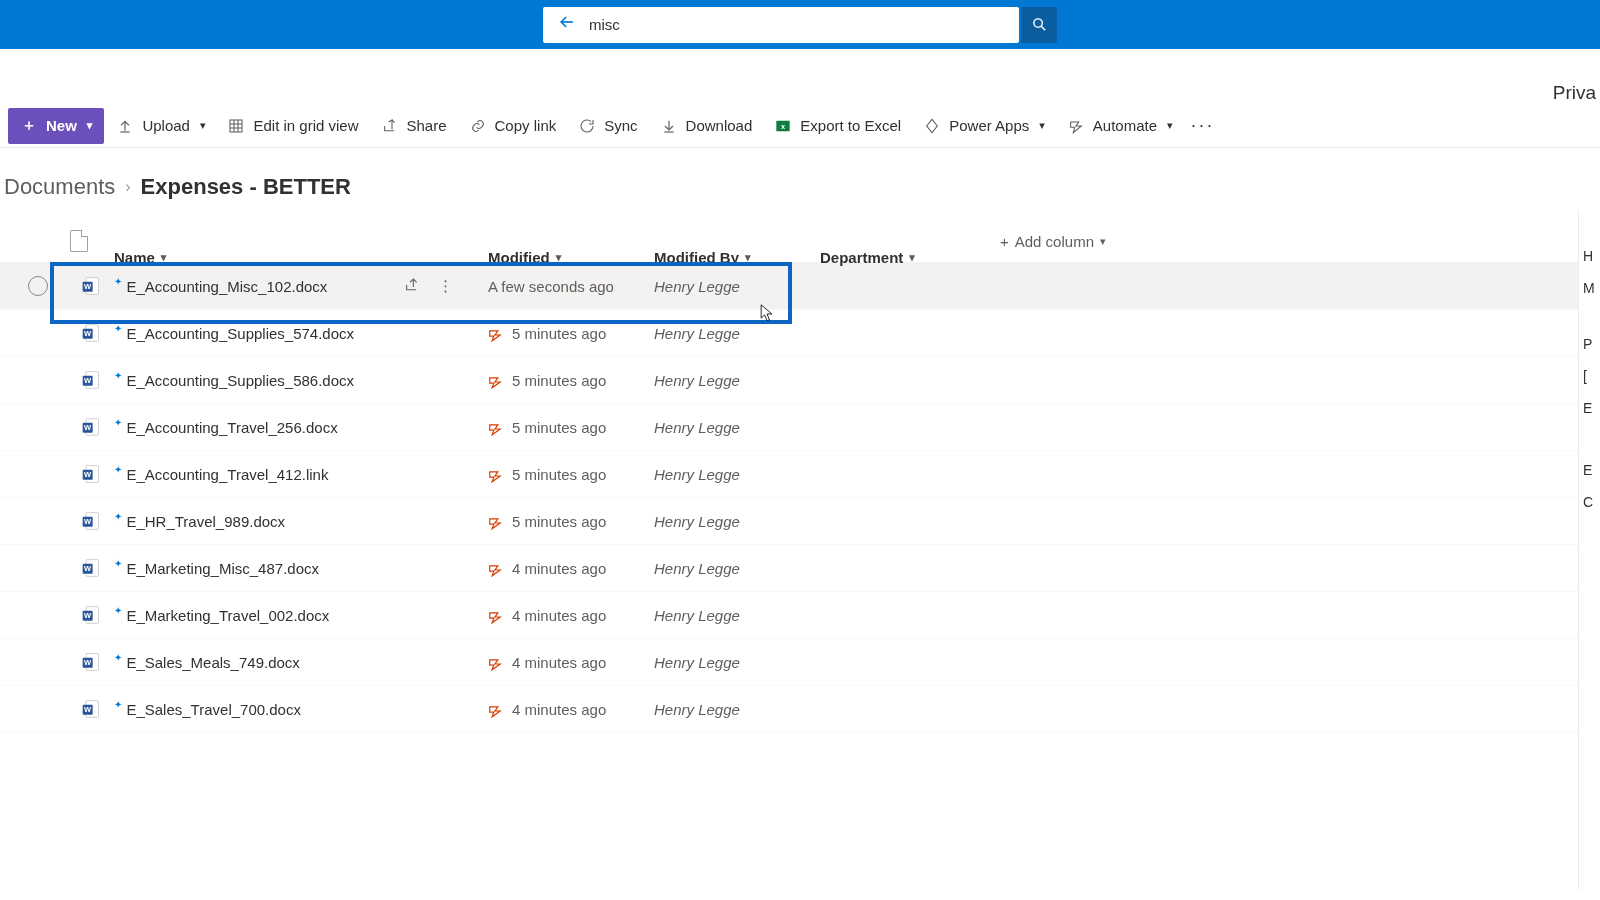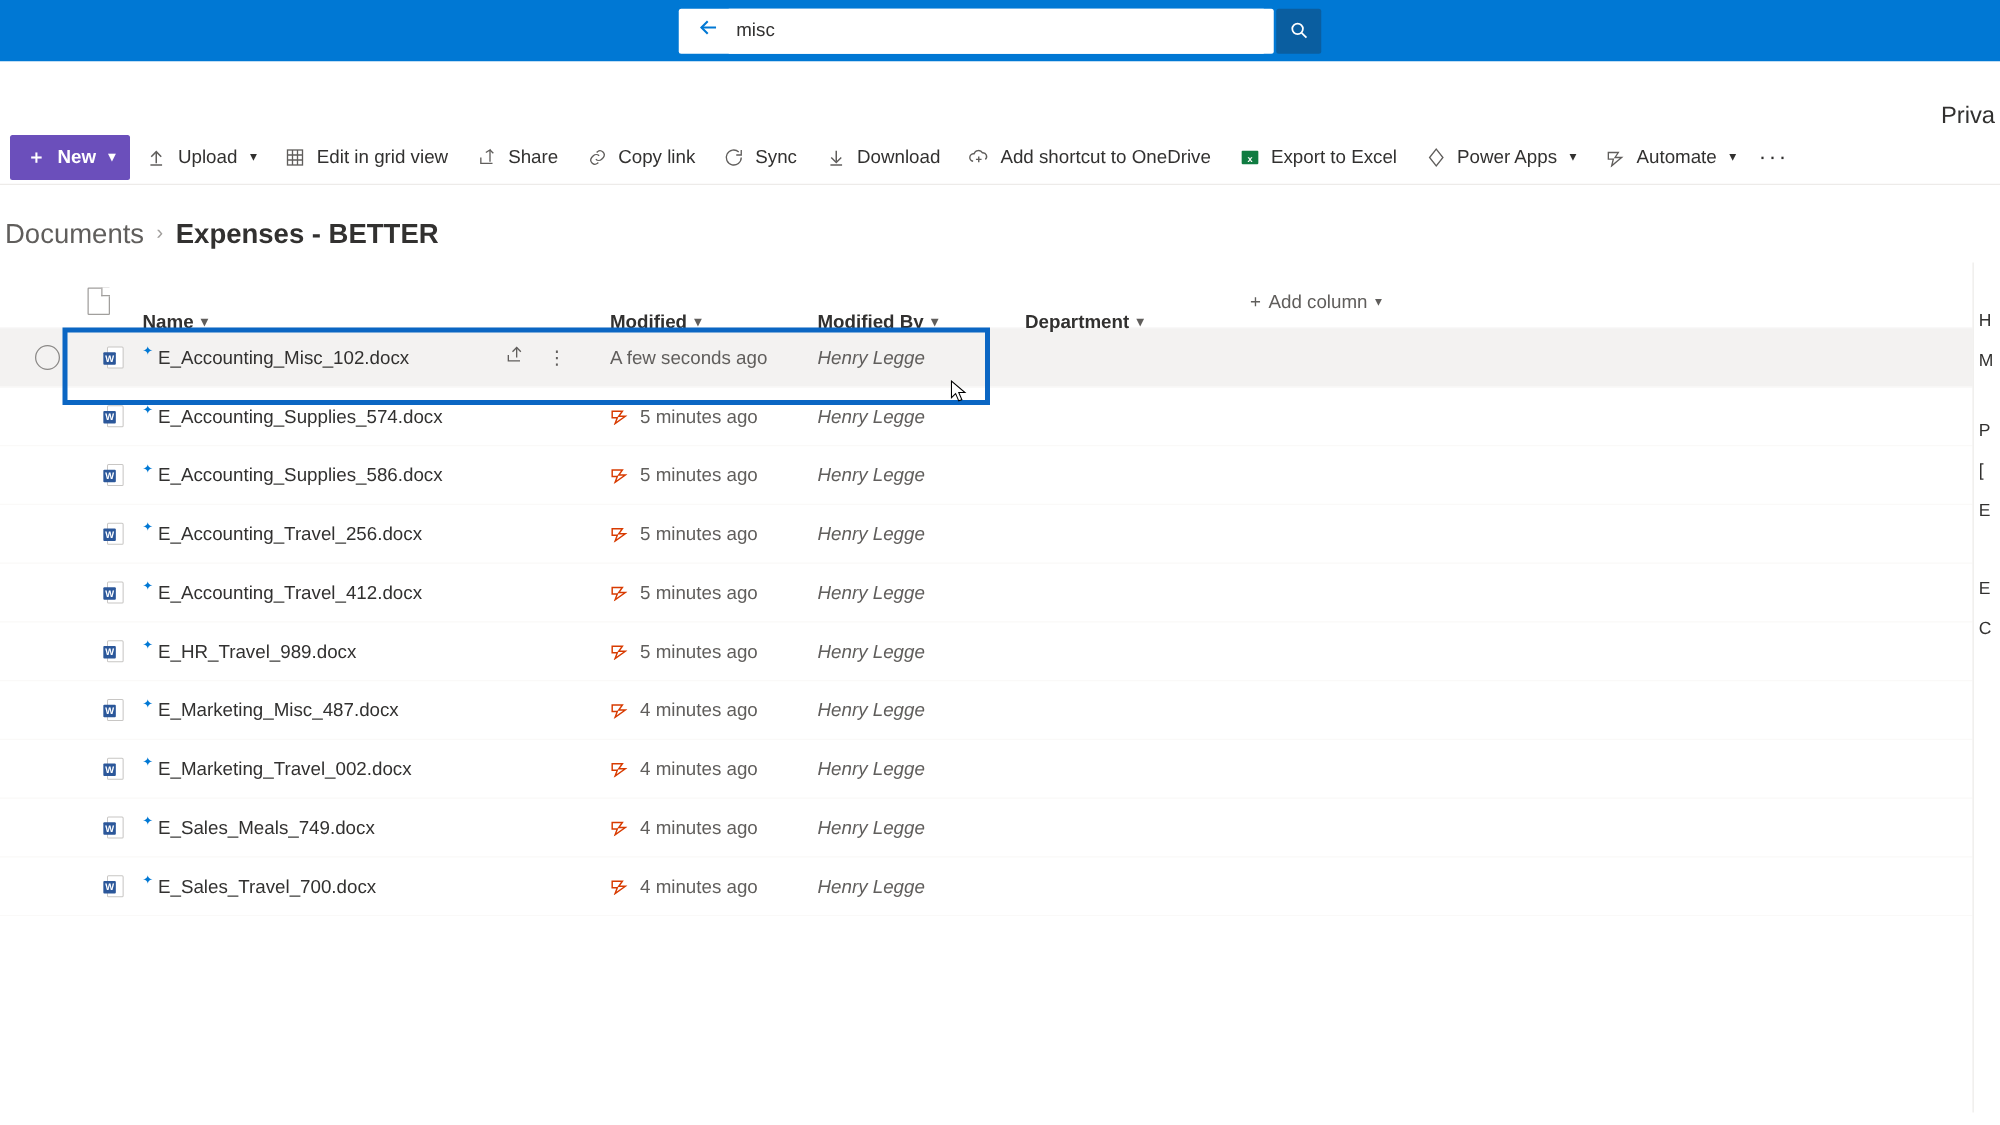--- a/index.html
+++ b/index.html
@@ -40,21 +40,21 @@
   .list-head .chev-col { font-size:11px; color:#605e5c;}
   .list-row { border-bottom:1px solid #faf9f8; color:#323130;}
   .list-row.sel { background:#f3f2f1;}
   .sel-circle { width:20px; height:20px; border:1px solid #8a8886; border-radius:50%; margin-left:28px;}
   .doc-ico { display:flex; align-items:center; justify-content:center;}
   .doc-ico svg { width:20px; height:20px;}
   .fname { display:flex; align-items:center; gap:4px; color:#323130;}
   .fname .new-dot { color:#0078d4; font-size:10px; margin-bottom:10px;}
   .row-actions { display:flex; gap:18px; align-items:center; color:#605e5c;}
   .row-actions span { cursor:pointer;}
-  .mod-col { color:#605e5c; display:flex; align-items:center; gap:10px;}
+  .mod-col { color:#605e5c; display:flex; align-items:flex-end; gap:10px;}
   .flow-dot { width:14px; height:14px; }
   .modby-col { color:#605e5c;font-style:italic;}
   .highlight-box { position:absolute; border:4px solid #0b66c3; pointer-events:none;}
   .add-col { color:#605e5c; font-weight:400; display:flex; align-items:center; gap:6px;}
   .cursor-ptr { position:absolute; width:14px; height:20px; }
 
   .right-pane { position:absolute; right:0; top:210px; width:22px; background:#fff; border-left:1px solid #edebe9; height:680px; font-size:14px; color:#323130; overflow:hidden; padding-top:30px;}
   .right-pane div { padding:8px 4px;}
 
   .file-ico-placeholder { width:18px; height:22px; border:1px solid #a19f9d; border-radius:1px; position:relative; margin-left:26px;}
@@ -146,29 +146,20 @@
         <svg viewBox="0 0 24 24" width="16" height="16" fill="none" stroke="currentColor" stroke-width="1.8">
           <path d="M12 4v13"></path>
           <path d="M6 12l6 6 6-6"></path>
           <path d="M5 21h14"></path>
         </svg>
       </span>
     <span>Download</span>
   </button>
   <button class="cmd-btn">
     <span class="ico">
-        <svg viewBox="0 0 24 24" width="18" height="18" fill="none" stroke="currentColor" stroke-width="1.5">
-          <path d="M6 16a4 4 0 0 1 1-8 5 5 0 0 1 9-1 4 4 0 0 1 3 7"></path>
-          <path d="M12 11v6M9 14h6"></path>
-        </svg>
-      </span>
-    <span>Add shortcut to OneDrive</span>
-  </button>
-  <button class="cmd-btn">
-    <span class="ico">
         <svg viewBox="0 0 24 24" width="16" height="16">
           <rect x="2" y="4" width="20" height="16" rx="1" fill="#107c41"></rect>
           <text x="12" y="17" font-size="11" text-anchor="middle" fill="#fff" font-weight="bold">x</text>
         </svg>
       </span>
     <span>Export to Excel</span>
   </button>
   <button class="cmd-btn">
     <span class="ico">
         <svg viewBox="0 0 24 24" width="16" height="16" fill="none" stroke="currentColor" stroke-width="1.6">
@@ -333,21 +324,21 @@
     <div></div>
     <div class="doc-ico">
           <svg viewBox="0 0 24 24" width="20" height="20">
             <rect x="6" y="2" width="15" height="20" rx="1" fill="#fff" stroke="#c8c6c4"></rect>
             <rect x="2" y="7" width="12" height="12" rx="1" fill="#2b579a"></rect>
             <text x="8" y="16" font-size="9" text-anchor="middle" fill="#fff" font-weight="bold">W</text>
           </svg>
         </div>
     <div class="fname">
           <span class="new-dot">✦</span>
-          <span>E_Accounting_Travel_412.docx</span>
+          <span>E_Accounting_Travel_412.link</span>
         </div>
     <div class="row-actions"></div>
     <div class="mod-col">
           <span class="flow-dot"><svg viewBox="0 0 24 24" width="14" height="14">
               <path d="M3 5h14l-5 7h9L7 22l3-8H3z" fill="none" stroke="#d83b01" stroke-width="2"></path>
             </svg></span>
           <span>5 minutes ago</span>
         </div>
     <div class="modby-col">Henry Legge</div>
     <div></div>

